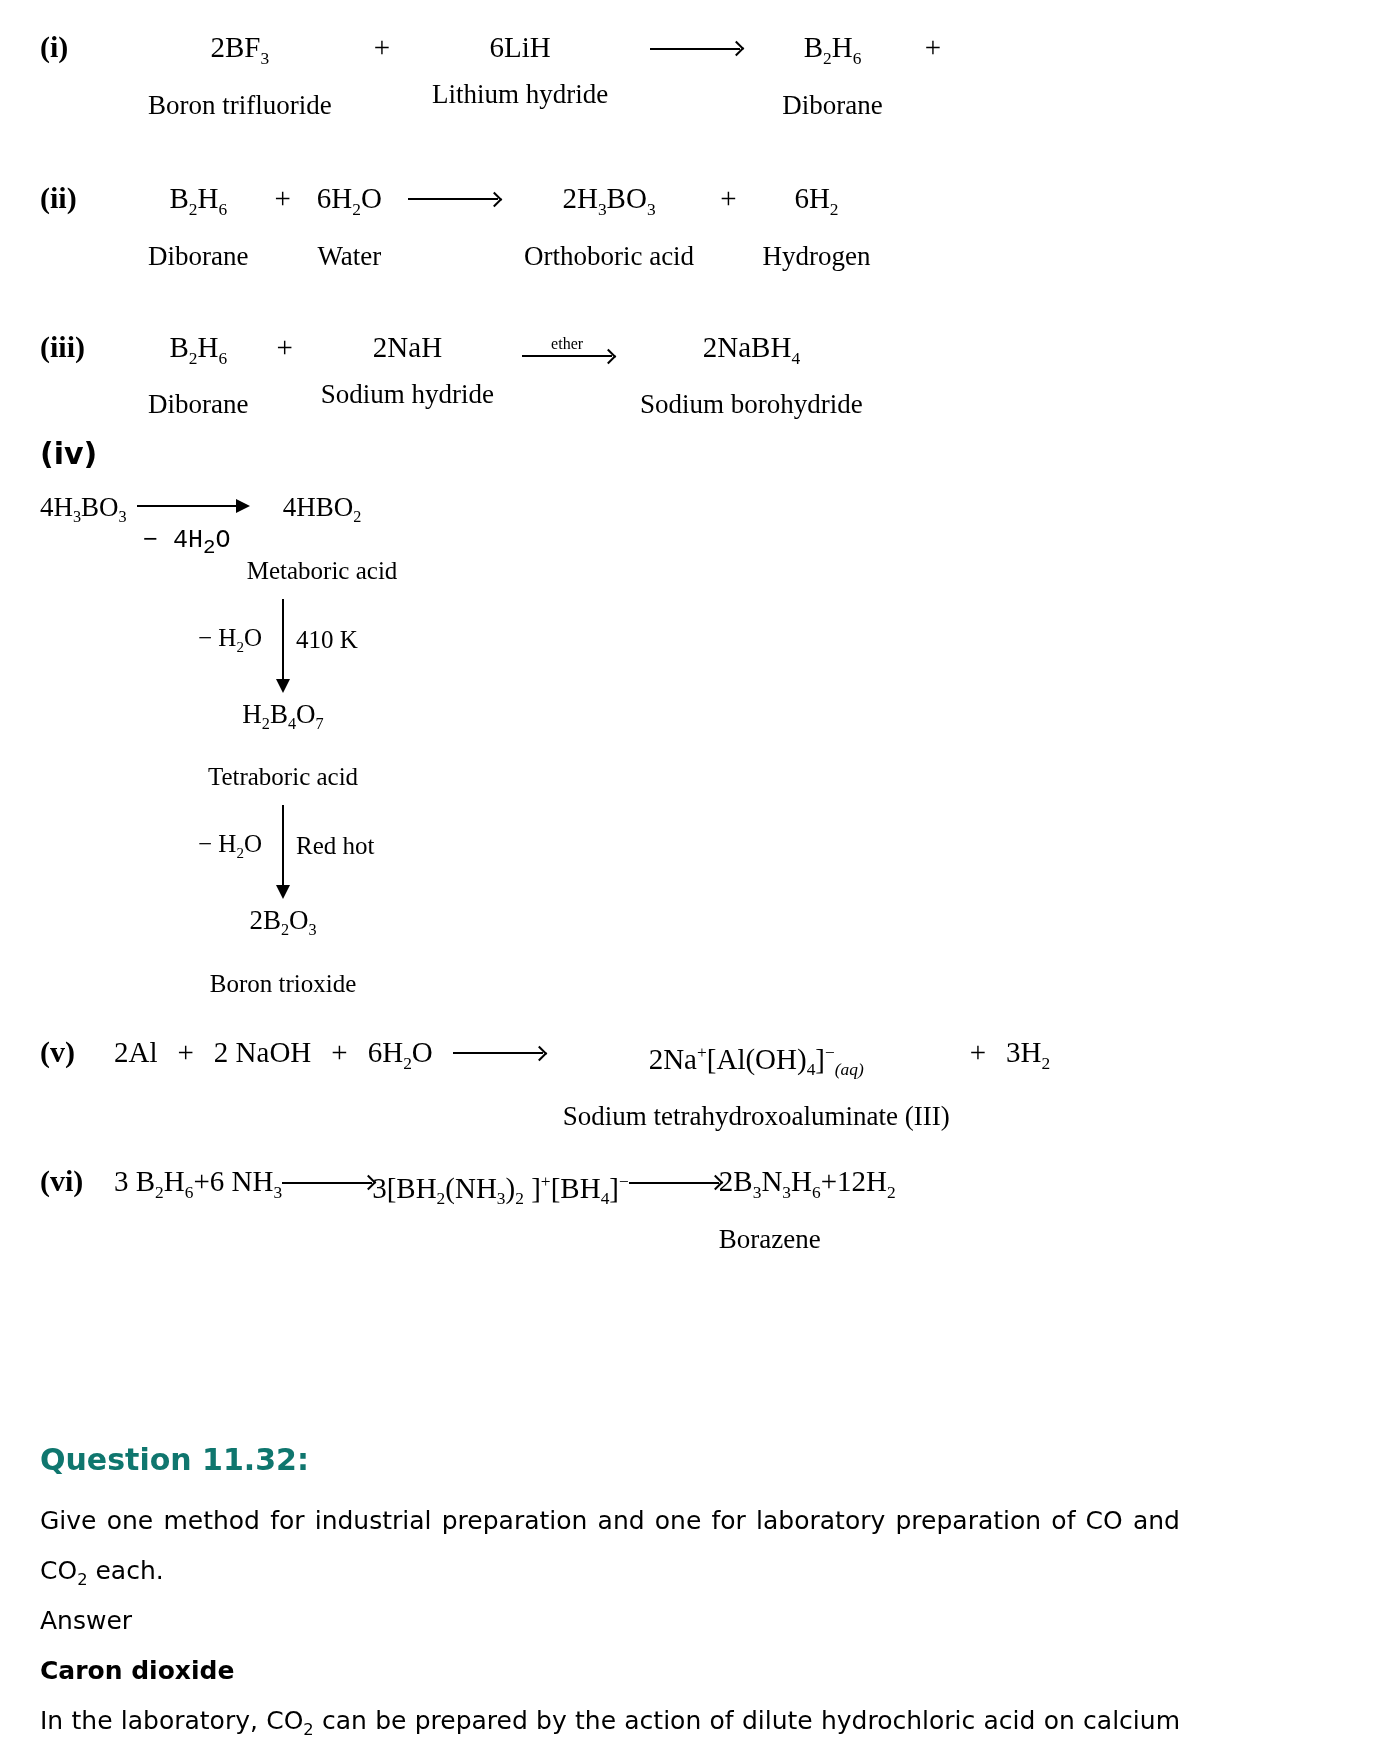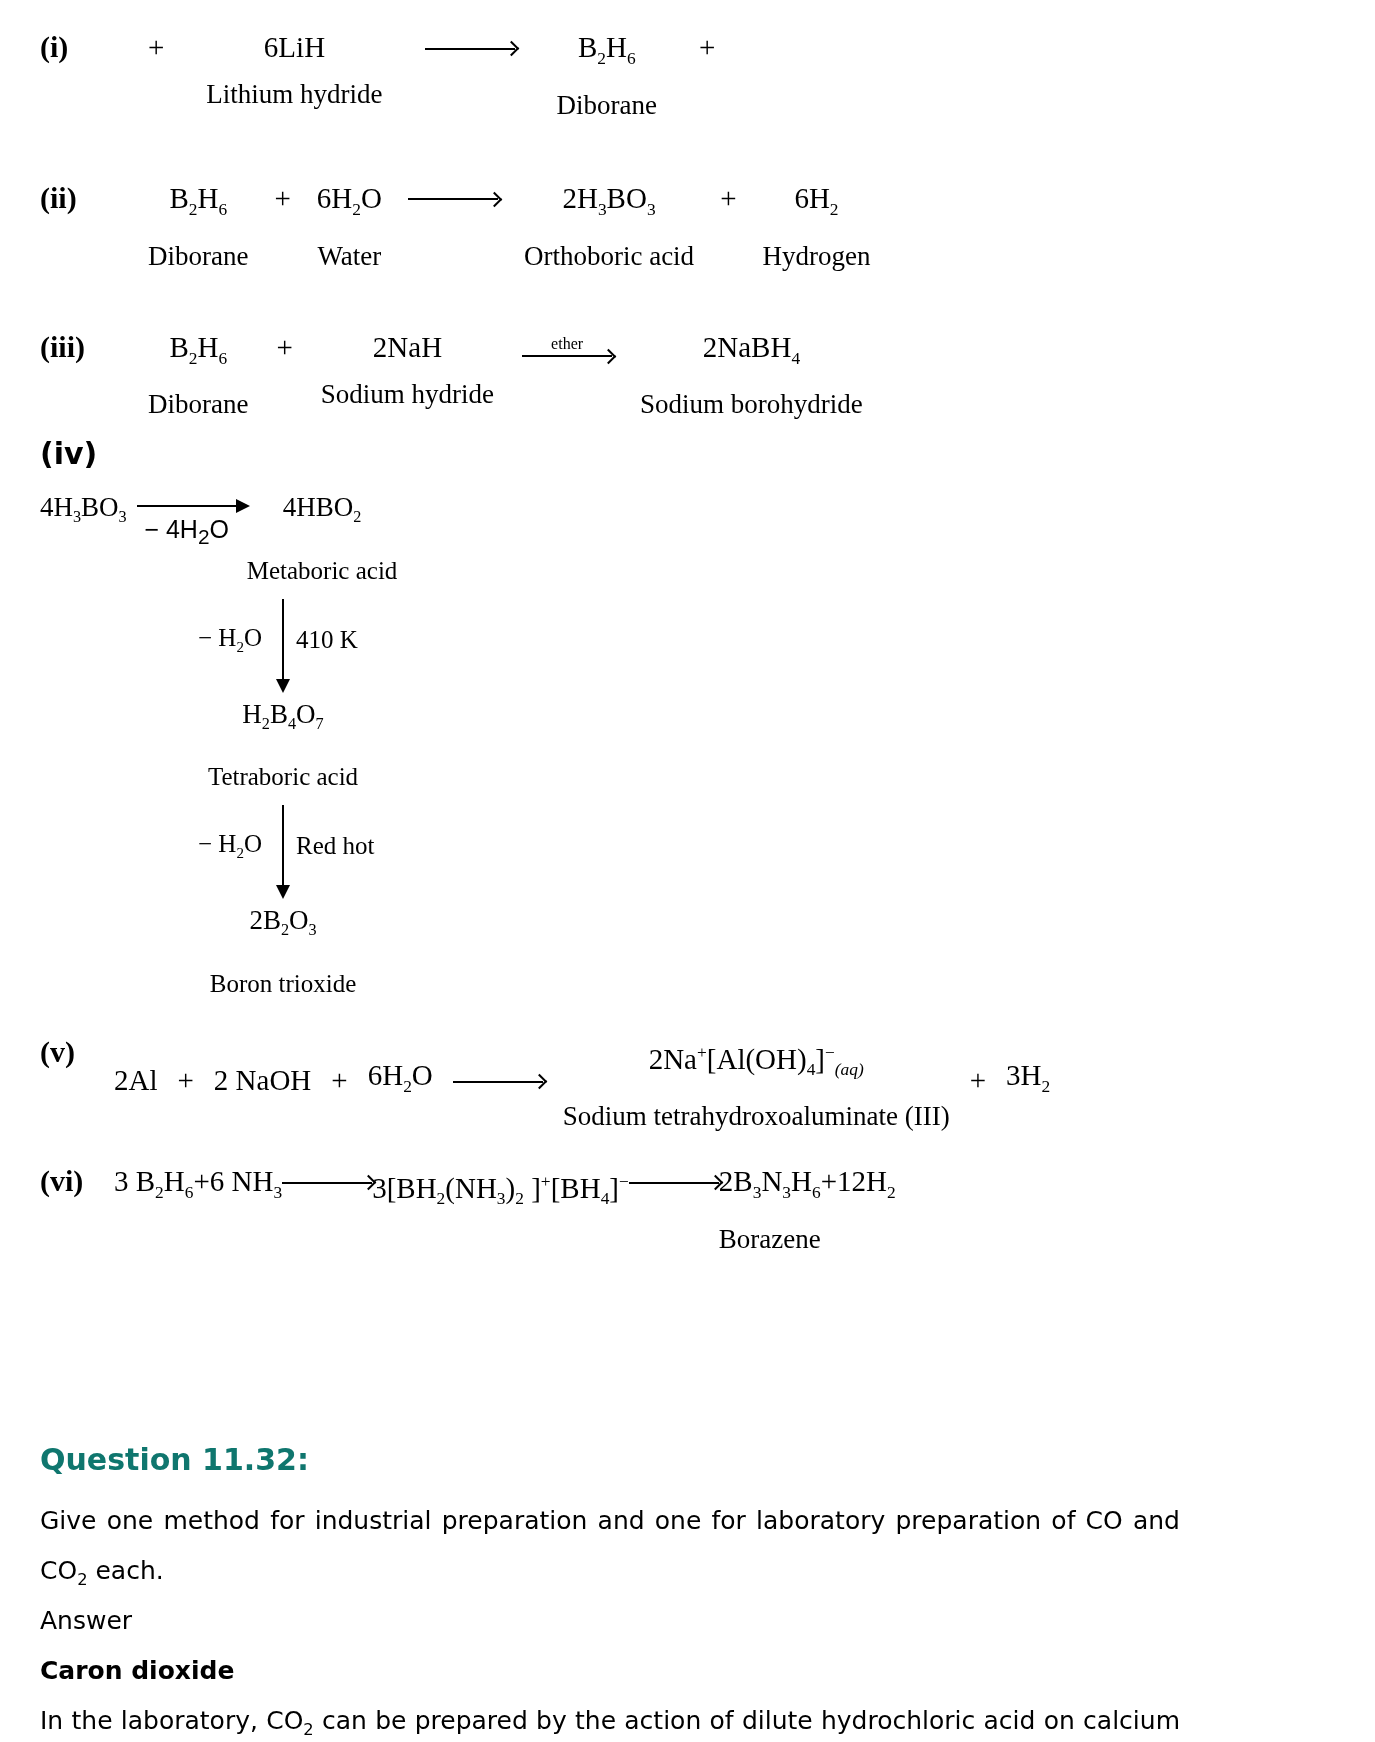--- a/index.html
+++ b/index.html
@@ -17,21 +17,21 @@
   .reaction-ii  { margin-bottom: 52px; }
   .reaction-iii { margin-bottom: 16px; }
   .reaction-v   { margin-top: 26px; margin-bottom: 26px; }
   .reaction-vi  { margin-bottom: 0; }
   .rlabel { font-weight: bold; font-size: 30px; line-height: 46px; flex: 0 0 auto; width: 108px; white-space: nowrap; }
   .reaction-v .rlabel, .reaction-vi .rlabel { width: 74px; }
   .terms { display: flex; align-items: flex-start; }
   .reaction-i  .terms { column-gap: 42px; }
   .reaction-ii .terms { column-gap: 26px; }
   .reaction-iii .terms { column-gap: 28px; }
-  .reaction-v  .terms { column-gap: 20px; align-items: center; }
+  .reaction-v  .terms { column-gap: 20px; }
   .reaction-vi .terms { }
   .term { display: inline-flex; flex-direction: column; align-items: center; }
   .formula { font-size: 29px; line-height: 46px; white-space: nowrap; }
   .formula sub, .formula sup { font-size: 0.6em; }
   .formula sub.it { font-style: italic; }
   .term-name { font-size: 27px; line-height: 32px; white-space: nowrap; margin-top: 8px; }
   .op { font-size: 29px; line-height: 46px; }
   .arrow-wrap { display: inline-flex; flex-direction: column; align-items: center; justify-content: center; height: 46px; }
   .arrow-above { font-size: 16px; line-height: 16px; }
   .harrow { width: 90px; height: 0; border-top: 2px solid #000; position: relative; margin-top: 3px; }
@@ -45,21 +45,21 @@
   .iv-head { font-family: "DejaVu Sans", "Liberation Sans", sans-serif; font-weight: bold; font-size: 30px; margin: 0 0 16px 0; }
   .scheme { margin: 0 0 30px 0; }
   .srow1 { display: flex; align-items: flex-start; }
   .scheme .formula { font-size: 27px; line-height: 40px; }
   .sarrow-wrap { display: flex; flex-direction: column; align-items: center; margin: 0 10px; padding-top: 18px; }
   .sarrow-line { width: 100px; height: 2px; background: #000; position: relative; }
   .sarrow-line::after {
     content: ''; position: absolute; right: -13px; top: -6px;
     border-left: 14px solid #000; border-top: 7px solid transparent; border-bottom: 7px solid transparent;
   }
-  .sarrow-under { font-size: 25px; line-height: 30px; margin-top: 7px; font-family: Liberation Sans, sans-serif; }
+  .sarrow-under { font-size: 25px; line-height: 30px; margin-top: 19px; font-family: Liberation Mono, monospace; }
   .sprod, .scenter { display: flex; flex-direction: column; align-items: center; }
   .sname { font-size: 25px; line-height: 30px; margin-top: 18px; }
   .svert { display: flex; align-items: center; column-gap: 12px; margin: 4px 0 4px 150px; height: 100px; }
   .svleft { width: 80px; text-align: center; font-size: 25px; white-space: nowrap; }
   .svleft sub { font-size: 0.6em; }
   .svline { width: 2px; height: 82px; background: #000; position: relative; }
   .svline::after {
     content: ''; position: absolute; bottom: -12px; left: -6px;
     border-top: 14px solid #000; border-left: 7px solid transparent; border-right: 7px solid transparent;
   }
@@ -80,20 +80,24 @@
   .q-para { text-align: justify; margin: 0; }
 </style>
 </head>
 <body>
 
 <div class="page">
 
   <section class="reaction reaction-i">
     <span class="rlabel">(i)</span>
     <div class="terms">
+        <span class="term">
+          <span class="formula">2BF<sub>3</sub></span>
+          <span class="term-name">Boron trifluoride</span>
+        </span>
         <span class="op">+</span>
         <span class="term">
           <span class="formula">6LiH</span>
           <span class="term-name">Lithium hydride</span>
         </span>
         <span class="arrow-wrap">
           <span class="arrow-above"></span>
           <span class="harrow"></span>
         </span>
         <span class="term">

